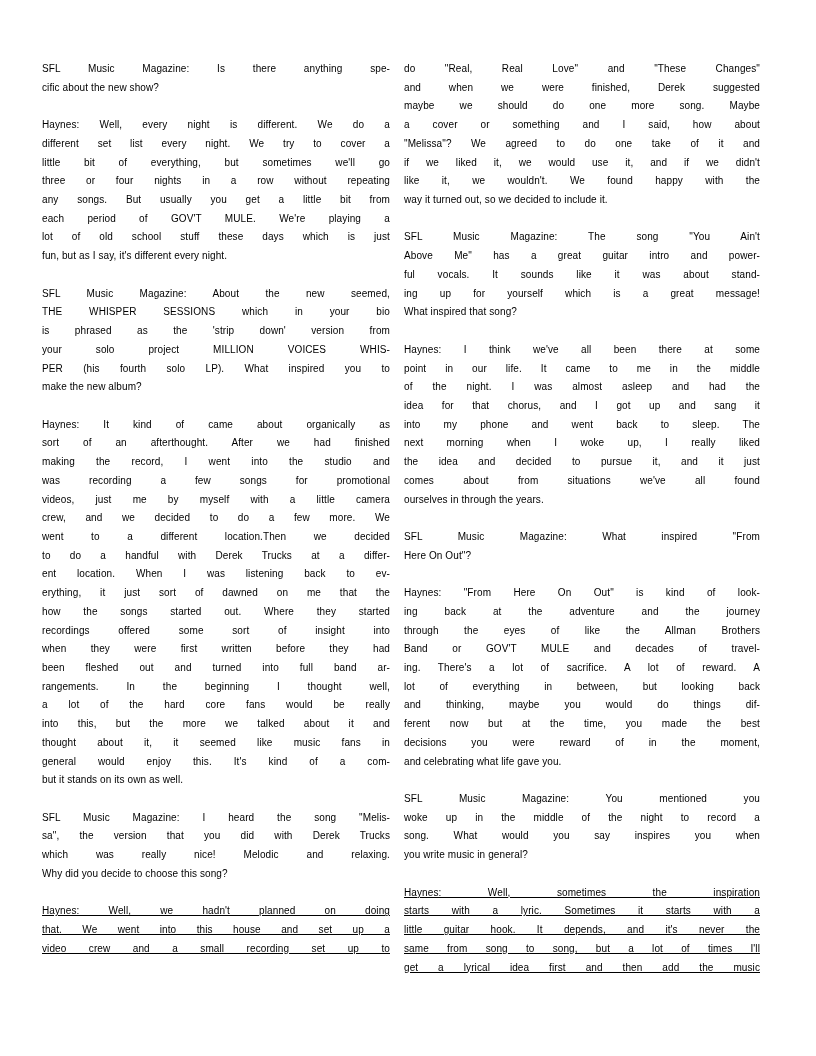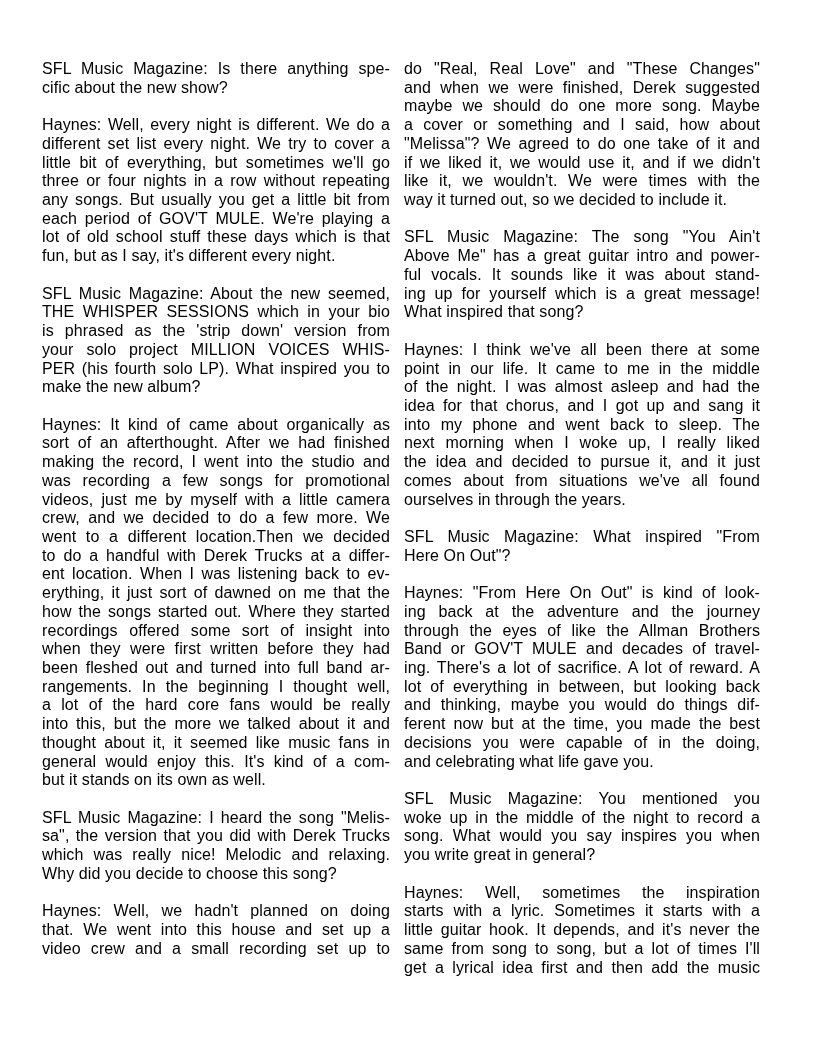--- a/index.html
+++ b/index.html
@@ -21,30 +21,30 @@
     background: #ffffff;
   }
   .content {
     position: absolute;
     left: 42px;
     top: 60px;
     display: flex;
     gap: 14px;
   }
   .col {
-    font-size: 16px;
+    font-size: 10px;
     line-height: 18.73px;
     letter-spacing: 0.1px;
   }
   .col-left  { width: 348px; }
   .col-right { width: 356px; }
   .para {
     margin: 0 0 18.73px 0;
   }
-  .para:last-child { margin-bottom: 0; }
+  .para:last-child { margin-bottom: 0; text-decoration: underline; }
   .line {
     height: 18.73px;
     overflow: hidden;
     text-align: justify;
     text-align-last: justify;
   }
   .line.last {
     text-align: left;
     text-align-last: left;
   }
@@ -59,21 +59,21 @@
           <div class="line">SFL Music Magazine: Is there anything spe-</div>
           <div class="line last">cific about the new show?</div>
         </div>
         <div class="para">
           <div class="line">Haynes: Well, every night is different. We do a</div>
           <div class="line">different set list every night. We try to cover a</div>
           <div class="line">little bit of everything, but sometimes we'll go</div>
           <div class="line">three or four nights in a row without repeating</div>
           <div class="line">any songs. But usually you get a little bit from</div>
           <div class="line">each period of GOV'T MULE. We're playing a</div>
-          <div class="line">lot of old school stuff these days which is that</div>
+          <div class="line">lot of old school stuff these days which is just</div>
           <div class="line last">fun, but as I say, it's different every night.</div>
         </div>
         <div class="para">
           <div class="line">SFL Music Magazine: About the new seemed,</div>
           <div class="line">THE WHISPER SESSIONS which in your bio</div>
           <div class="line">is phrased as the 'strip down' version from</div>
           <div class="line">your solo project MILLION VOICES WHIS-</div>
           <div class="line">PER (his fourth solo LP). What inspired you to</div>
           <div class="line last">make the new album?</div>
         </div>
@@ -112,21 +112,21 @@
         </div>
       </div>
     <div class="col col-right">
         <div class="para">
           <div class="line">do "Real, Real Love" and "These Changes"</div>
           <div class="line">and when we were finished, Derek suggested</div>
           <div class="line">maybe we should do one more song. Maybe</div>
           <div class="line">a cover or something and I said, how about</div>
           <div class="line">"Melissa"? We agreed to do one take of it and</div>
           <div class="line">if we liked it, we would use it, and if we didn't</div>
-          <div class="line">like it, we wouldn't. We were times with the</div>
+          <div class="line">like it, we wouldn't. We found happy with the</div>
           <div class="line last">way it turned out, so we decided to include it.</div>
         </div>
         <div class="para">
           <div class="line">SFL Music Magazine: The song "You Ain't</div>
           <div class="line">Above Me" has a great guitar intro and power-</div>
           <div class="line">ful vocals. It sounds like it was about stand-</div>
           <div class="line">ing up for yourself which is a great message!</div>
           <div class="line last">What inspired that song?</div>
         </div>
         <div class="para">
@@ -146,28 +146,28 @@
         </div>
         <div class="para">
           <div class="line">Haynes: "From Here On Out" is kind of look-</div>
           <div class="line">ing back at the adventure and the journey</div>
           <div class="line">through the eyes of like the Allman Brothers</div>
           <div class="line">Band or GOV'T MULE and decades of travel-</div>
           <div class="line">ing. There's a lot of sacrifice. A lot of reward. A</div>
           <div class="line">lot of everything in between, but looking back</div>
           <div class="line">and thinking, maybe you would do things dif-</div>
           <div class="line">ferent now but at the time, you made the best</div>
-          <div class="line">decisions you were capable of in the doing,</div>
+          <div class="line">decisions you were reward of in the moment,</div>
           <div class="line last">and celebrating what life gave you.</div>
         </div>
         <div class="para">
           <div class="line">SFL Music Magazine: You mentioned you</div>
           <div class="line">woke up in the middle of the night to record a</div>
           <div class="line">song. What would you say inspires you when</div>
-          <div class="line last">you write great in general?</div>
+          <div class="line last">you write music in general?</div>
         </div>
         <div class="para">
           <div class="line">Haynes: Well, sometimes the inspiration</div>
           <div class="line">starts with a lyric. Sometimes it starts with a</div>
           <div class="line">little guitar hook. It depends, and it's never the</div>
           <div class="line">same from song to song, but a lot of times I'll</div>
           <div class="line">get a lyrical idea first and then add the music</div>
         </div>
       </div>
   </div>

